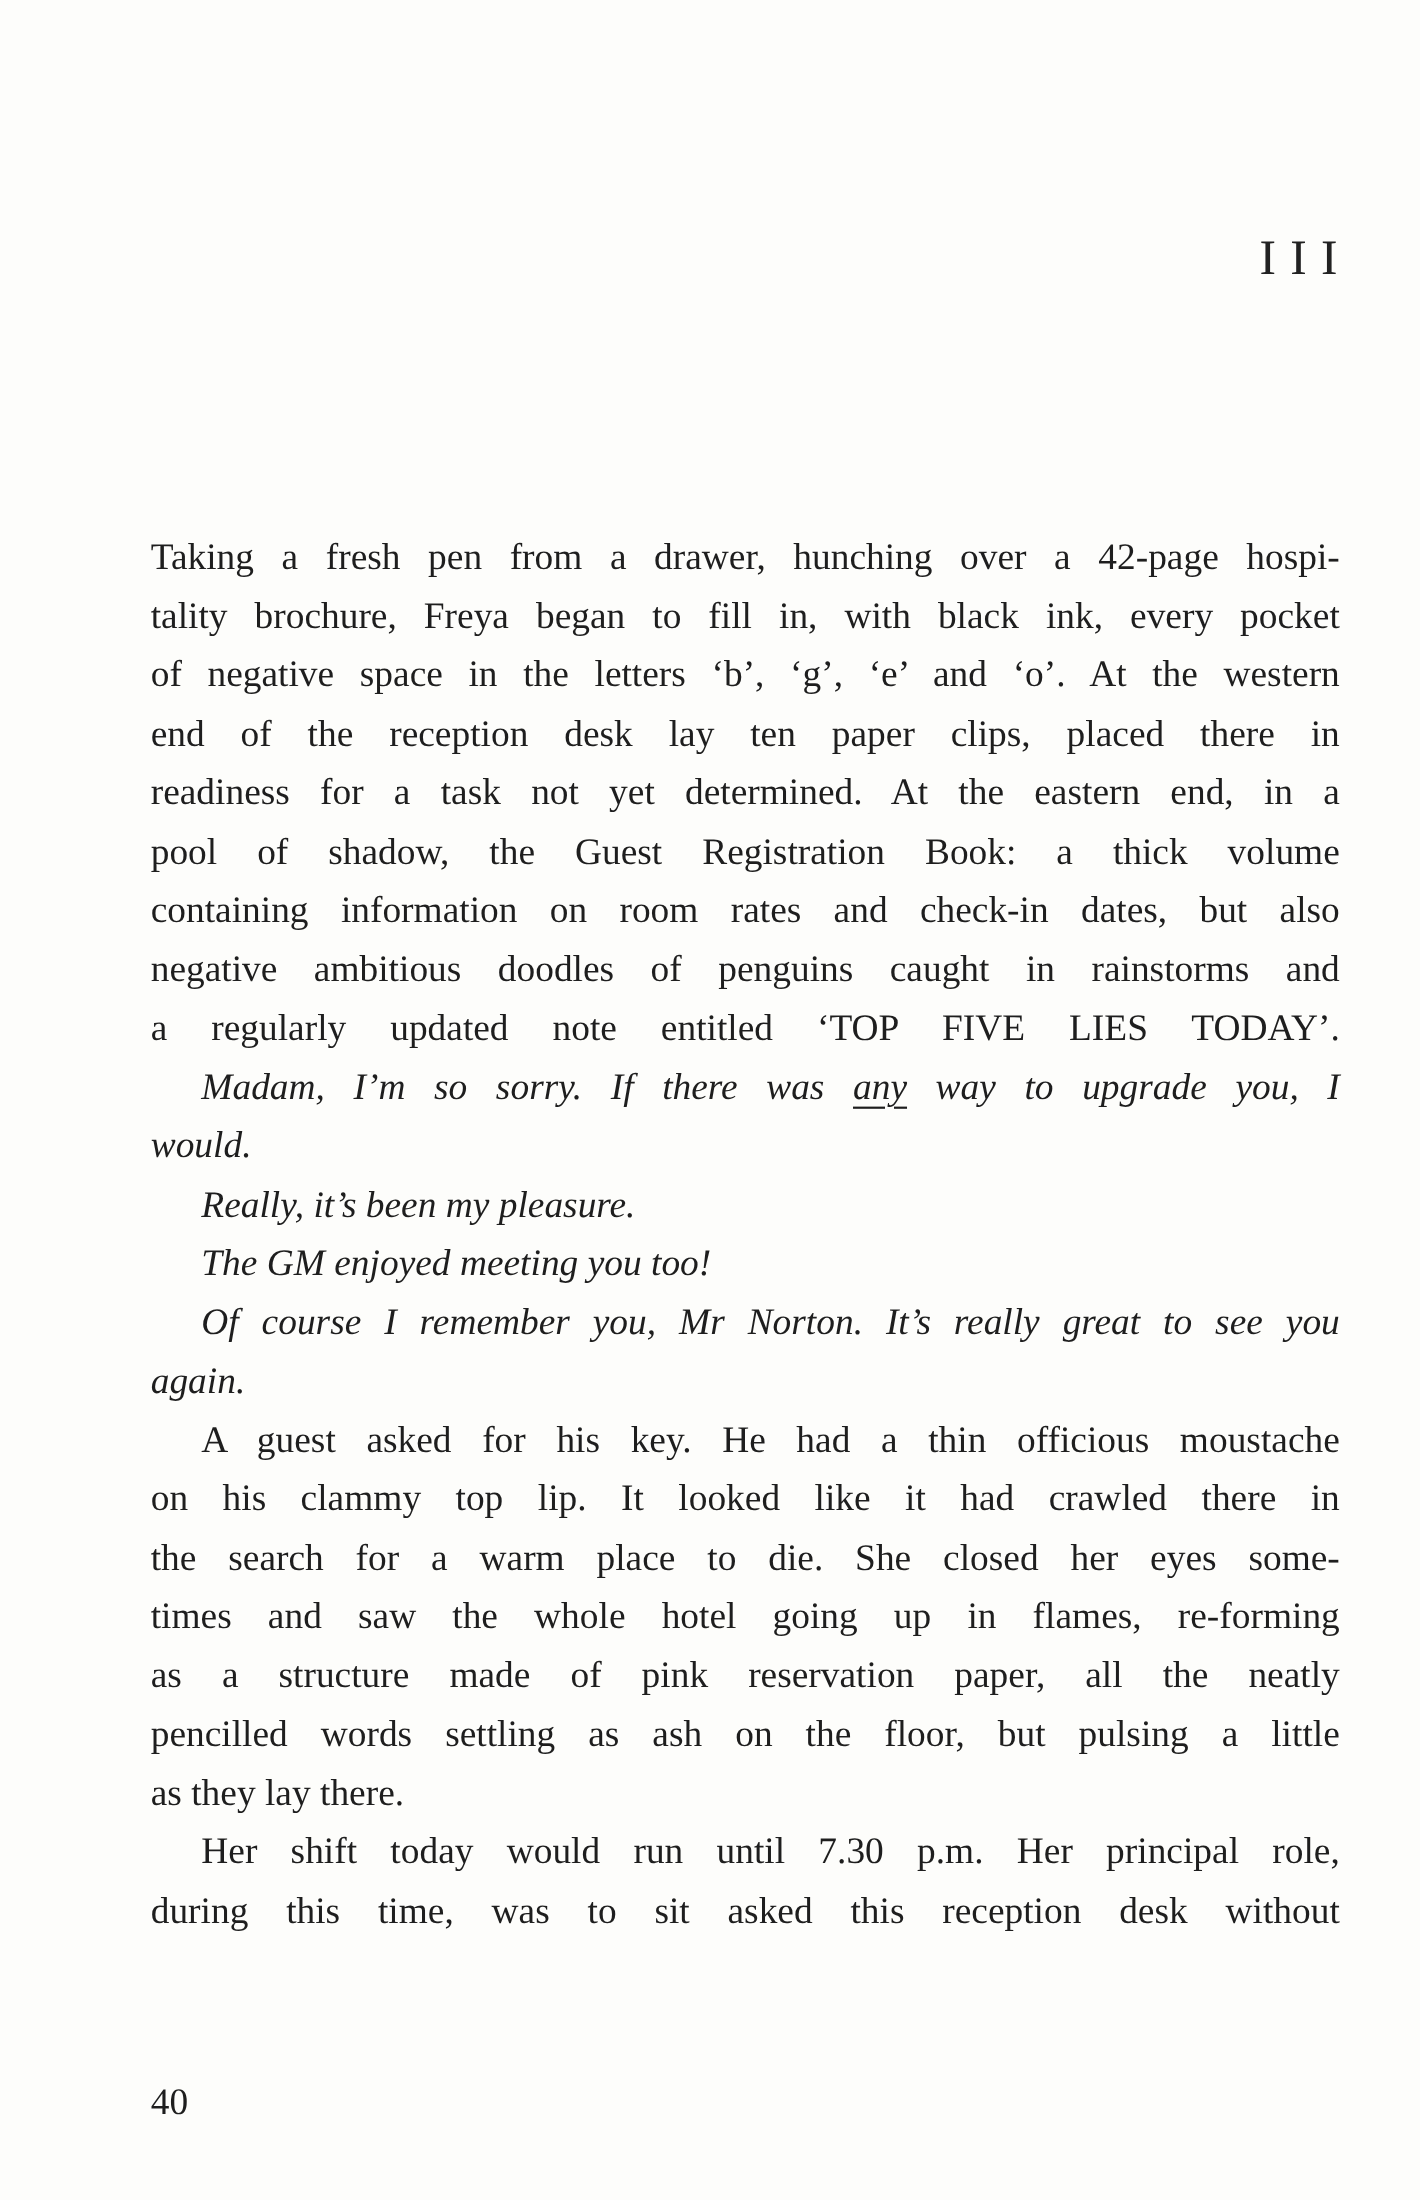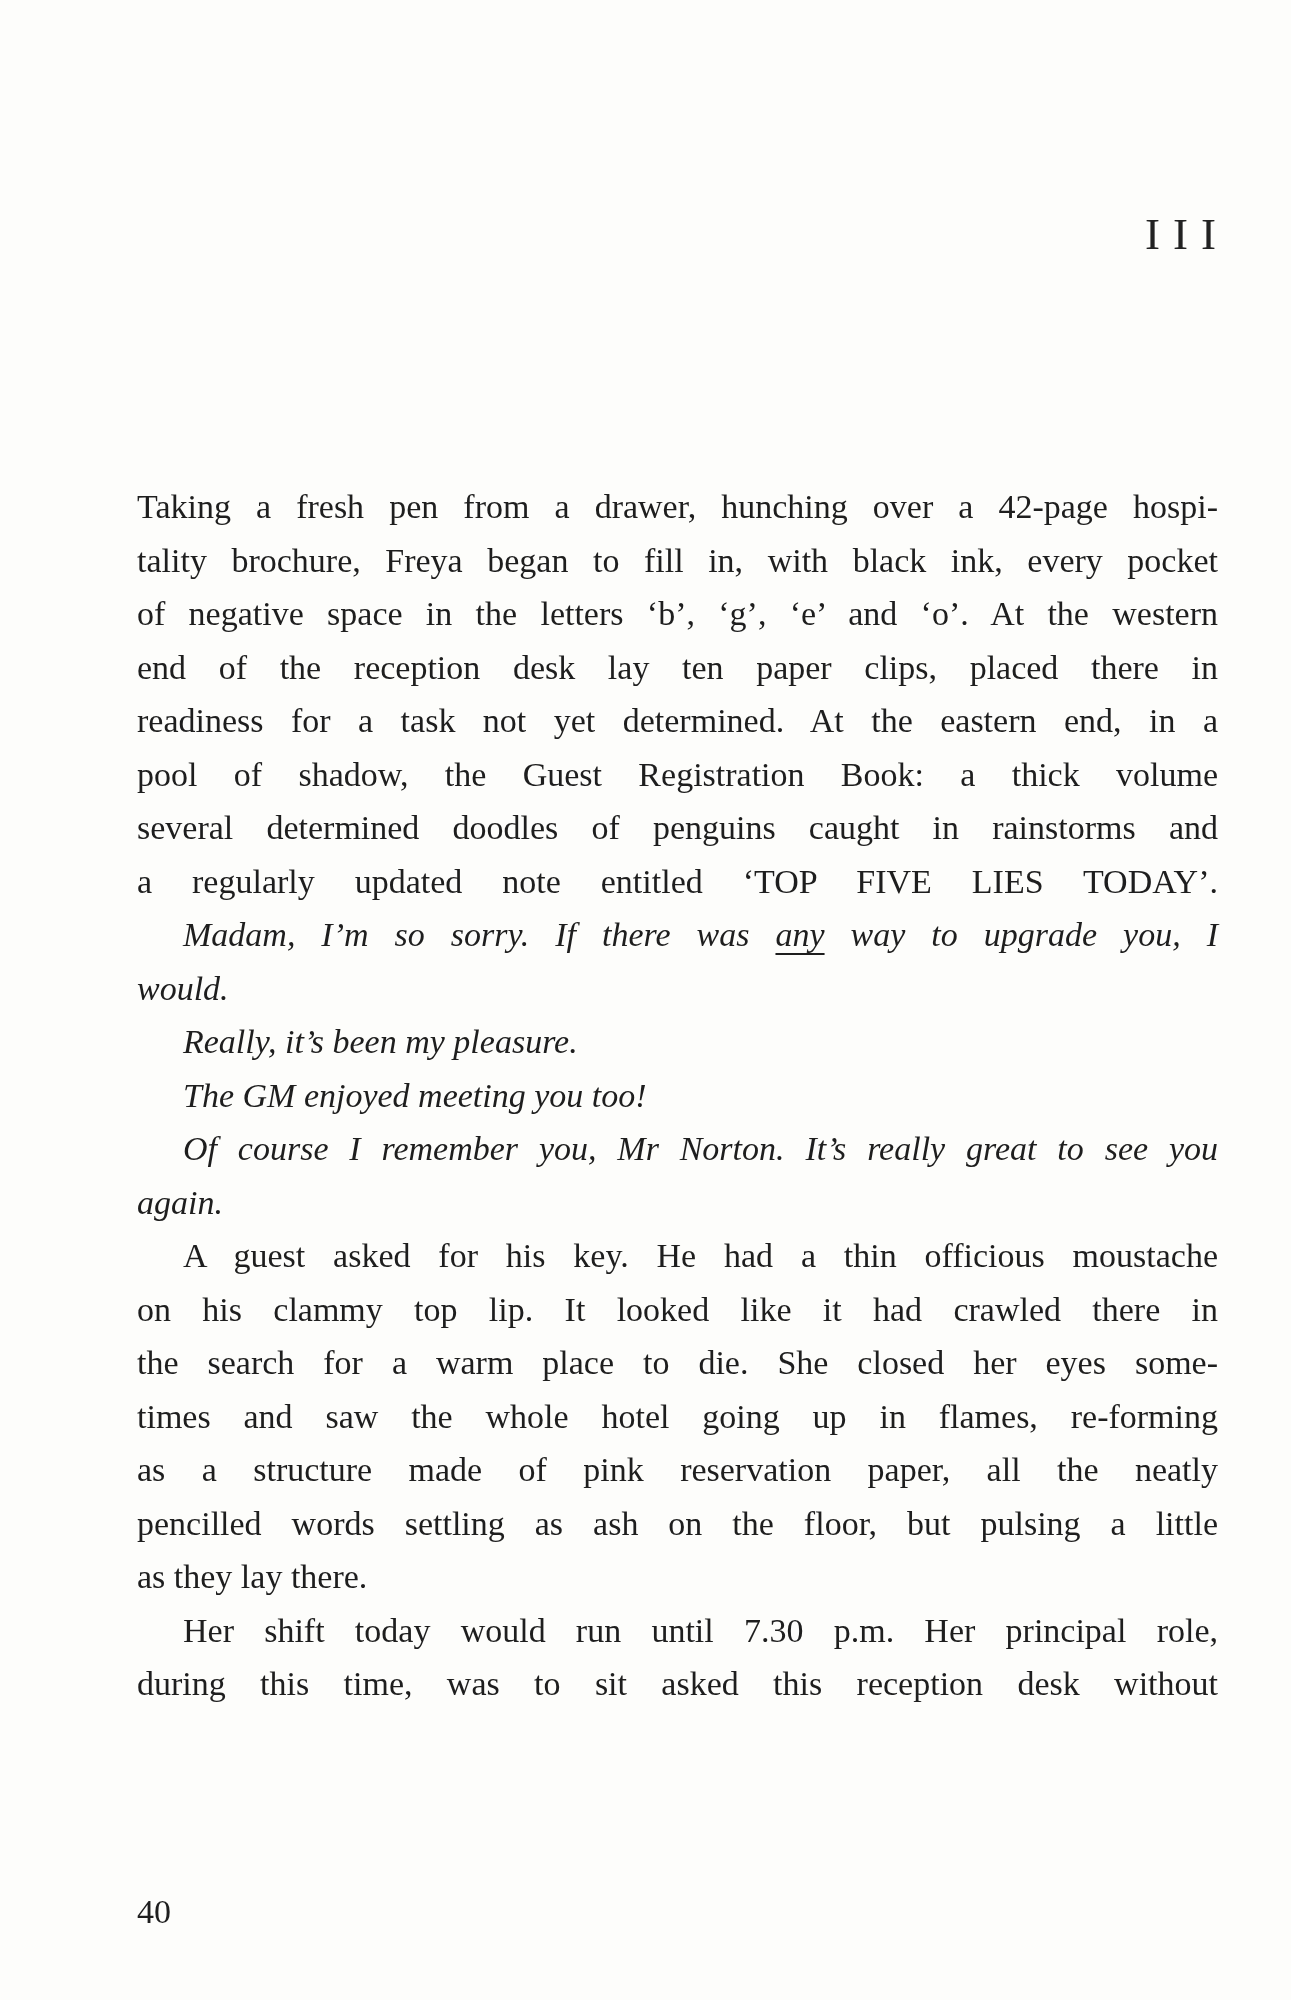--- a/index.html
+++ b/index.html
@@ -71,21 +71,22 @@
 <div class="page">
   <div class="chapter-heading">III</div>
 
   <div class="text-block">
       <div class="line justify">Taking a fresh pen from a drawer, hunching over a 42-page hospi-</div>
       <div class="line justify">tality brochure, Freya began to fill in, with black ink, every pocket</div>
       <div class="line justify">of negative space in the letters ‘b’, ‘g’, ‘e’ and ‘o’. At the western</div>
       <div class="line justify">end of the reception desk lay ten paper clips, placed there in</div>
       <div class="line justify">readiness for a task not yet determined. At the eastern end, in a</div>
       <div class="line justify">pool of shadow, the Guest Registration Book: a thick volume</div>
-      <div class="line justify">several determined doodles of penguins caught in rainstorms and</div>
+      <div class="line justify">containing information on room rates and check-in dates, but also</div>
+      <div class="line justify">negative ambitious doodles of penguins caught in rainstorms and</div>
       <div class="line justify">a regularly updated note entitled ‘TOP FIVE LIES TODAY’.</div>
       <div class="line italic indent justify"><span>Madam, I’m so sorry. If there was </span><span class="underline">any</span><span> way to upgrade you, I</span></div>
       <div class="line italic">would.</div>
       <div class="line italic indent">Really, it’s been my pleasure.</div>
       <div class="line italic indent">The GM enjoyed meeting you too!</div>
       <div class="line italic indent justify">Of course I remember you, Mr Norton. It’s really great to see you</div>
       <div class="line italic">again.</div>
       <div class="line indent justify">A guest asked for his key. He had a thin officious moustache</div>
       <div class="line justify">on his clammy top lip. It looked like it had crawled there in</div>
       <div class="line justify">the search for a warm place to die. She closed her eyes some-</div>

